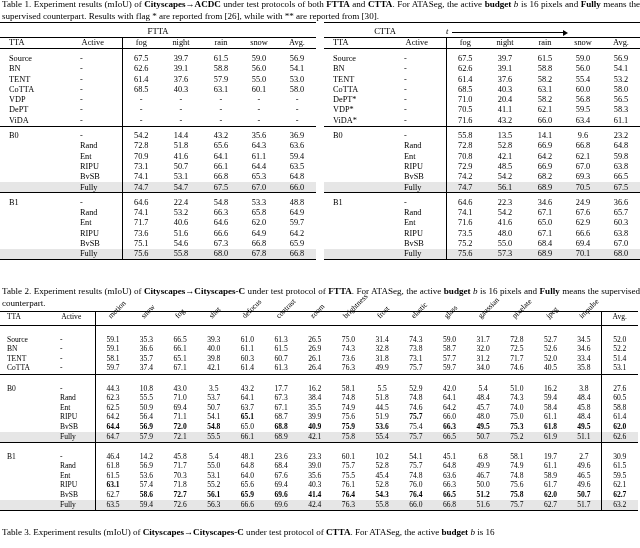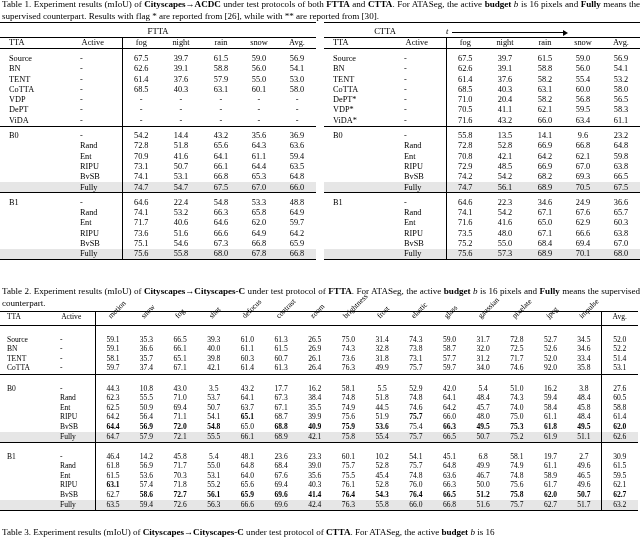--- a/index.html
+++ b/index.html
@@ -808,21 +808,21 @@
             <td class="">42.1</td>
             <td class="">61.4</td>
             <td class="">61.3</td>
             <td class="">26.4</td>
             <td class="">76.3</td>
             <td class="">49.9</td>
             <td class="">75.7</td>
             <td class="">59.7</td>
             <td class="">34.0</td>
             <td class="">74.6</td>
-            <td class="">92.0</td>
+            <td class="">40.5</td>
             <td class="">35.8</td>
             <td class=" vbar">53.1</td>
           </tr>
         </tbody>
       <tbody>
           <tr class="spacer-row2 rule-thin">
             <td colspan="2"></td>
             <td class="vbar"></td>
             <td colspan="14"></td>
             <td class="vbar"></td>

